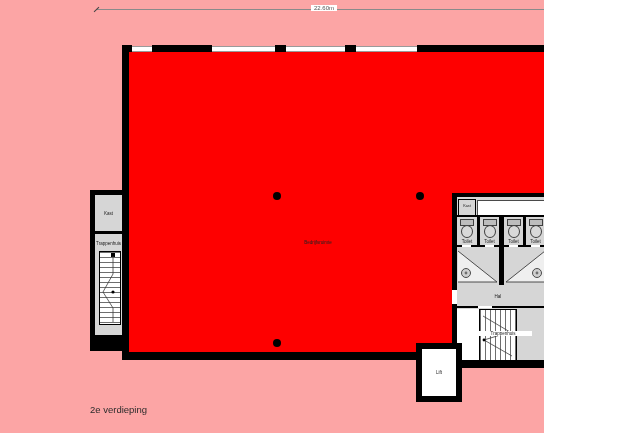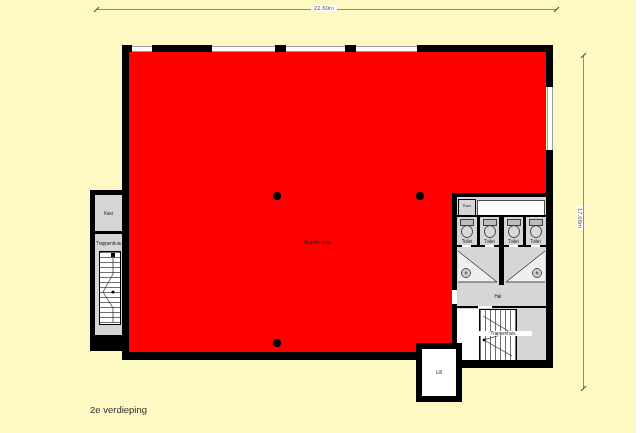--- a/index.html
+++ b/index.html
@@ -1,16 +1,16 @@
 <!DOCTYPE html>
 <html><head>
 <meta charset="utf-8">
 <style>
   html,body{margin:0;padding:0;background:#fff;}
-  #stage{position:relative;width:636px;height:433px;background:#fef9c3;overflow:hidden;
+  #stage{position:relative;width:544px;height:433px;background:#fca5a5;overflow:hidden;
          font-family:"Liberation Sans",sans-serif;color:#222;}
   .abs{position:absolute;}
   .wall{position:absolute;background:#000;}
   .fill-red{position:absolute;background:#fe0000;}
   .fill-gray{position:absolute;background:#d6d6d6;}
   .fill-white{position:absolute;background:#fff;}
   .window-h{position:absolute;background:#fff;border-top:1px solid #9a9a9a;border-bottom:1px solid #9a9a9a;}
   .window-v{position:absolute;background:#fff;border-left:1px solid #9a9a9a;border-right:1px solid #9a9a9a;}
   .room-label{position:absolute;font-size:5px;line-height:6px;color:#1c1c1c;text-align:center;white-space:nowrap;}
   .tiny{font-size:4.5px;line-height:5px;}

